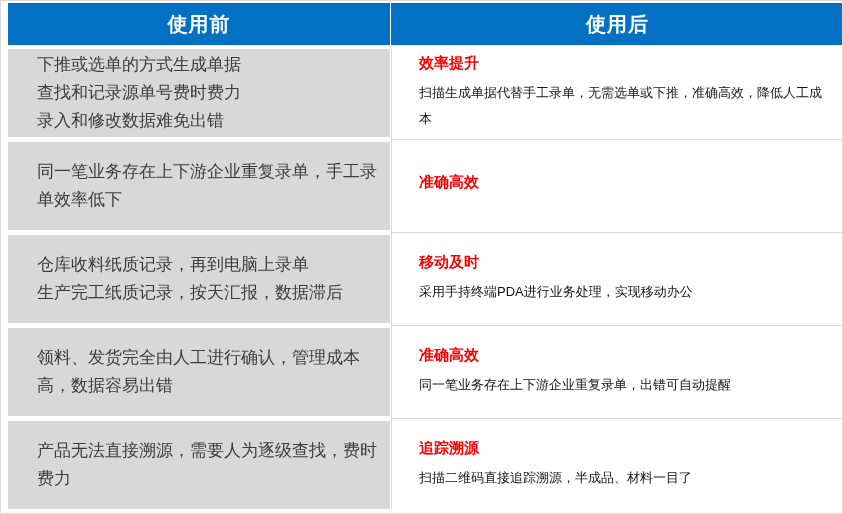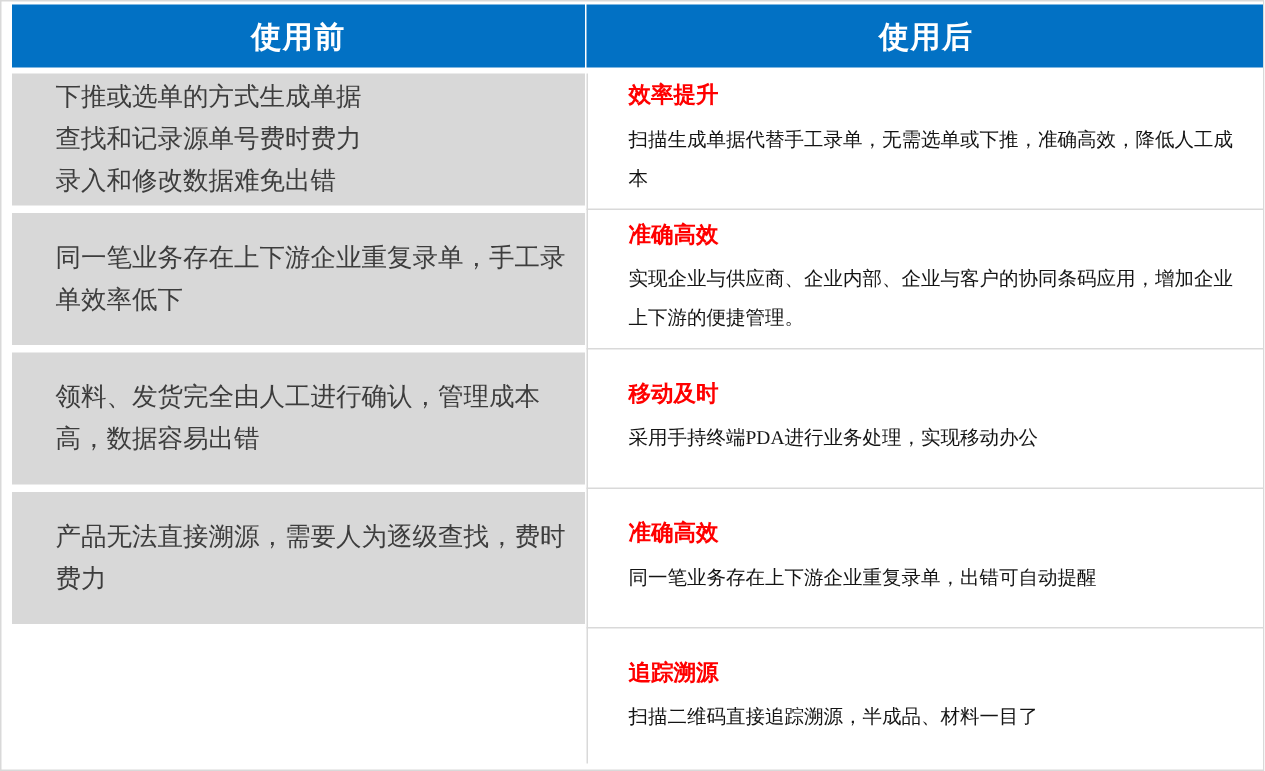--- a/index.html
+++ b/index.html
@@ -64,58 +64,60 @@
   .after-title {
     color:var(--accent);
     font-weight:bold;
     font-size:15px;
     margin-bottom:7px;
   }
   .after-desc {
     color:var(--text-black);
     font-size:13px;
     line-height:26px;
-    font-family:Liberation Serif, serif;
   }
 </style>
 </head>
 <body>
 
 <div class="panel">
 
   <div class="col col-before">
     <div class="hdr">使用前</div>
     <div class="body-before">
       <div class="cell">
         <div>下推或选单的方式生成单据</div>
         <div>查找和记录源单号费时费力</div>
         <div>录入和修改数据难免出错</div>
       </div>
       <div class="cell">
         <div>同一笔业务存在上下游企业重复录单，手工录单效率低下</div>
       </div>
       <div class="cell">
+        <div>仓库收料纸质记录，再到电脑上录单</div>
+        <div>生产完工纸质记录，按天汇报，数据滞后</div>
+      </div>
+      <div class="cell">
         <div>领料、发货完全由人工进行确认，管理成本高，数据容易出错</div>
       </div>
       <div class="cell">
         <div>产品无法直接溯源，需要人为逐级查找，费时费力</div>
       </div>
     </div>
   </div>
 
   <div class="col col-after">
     <div class="hdr">使用后</div>
     <div class="body-after">
       <div class="cell">
         <div class="after-title">效率提升</div>
         <div class="after-desc">扫描生成单据代替手工录单，无需选单或下推，准确高效，降低人工成本</div>
       </div>
       <div class="cell">
         <div class="after-title">准确高效</div>
-        <div class="after-desc">实现企业与供应商、企业内部、企业与客户的协同条码应用，增加企业上下游的便捷管理。</div>
       </div>
       <div class="cell">
         <div class="after-title">移动及时</div>
         <div class="after-desc">采用手持终端PDA进行业务处理，实现移动办公</div>
       </div>
       <div class="cell">
         <div class="after-title">准确高效</div>
         <div class="after-desc">同一笔业务存在上下游企业重复录单，出错可自动提醒</div>
       </div>
       <div class="cell">

